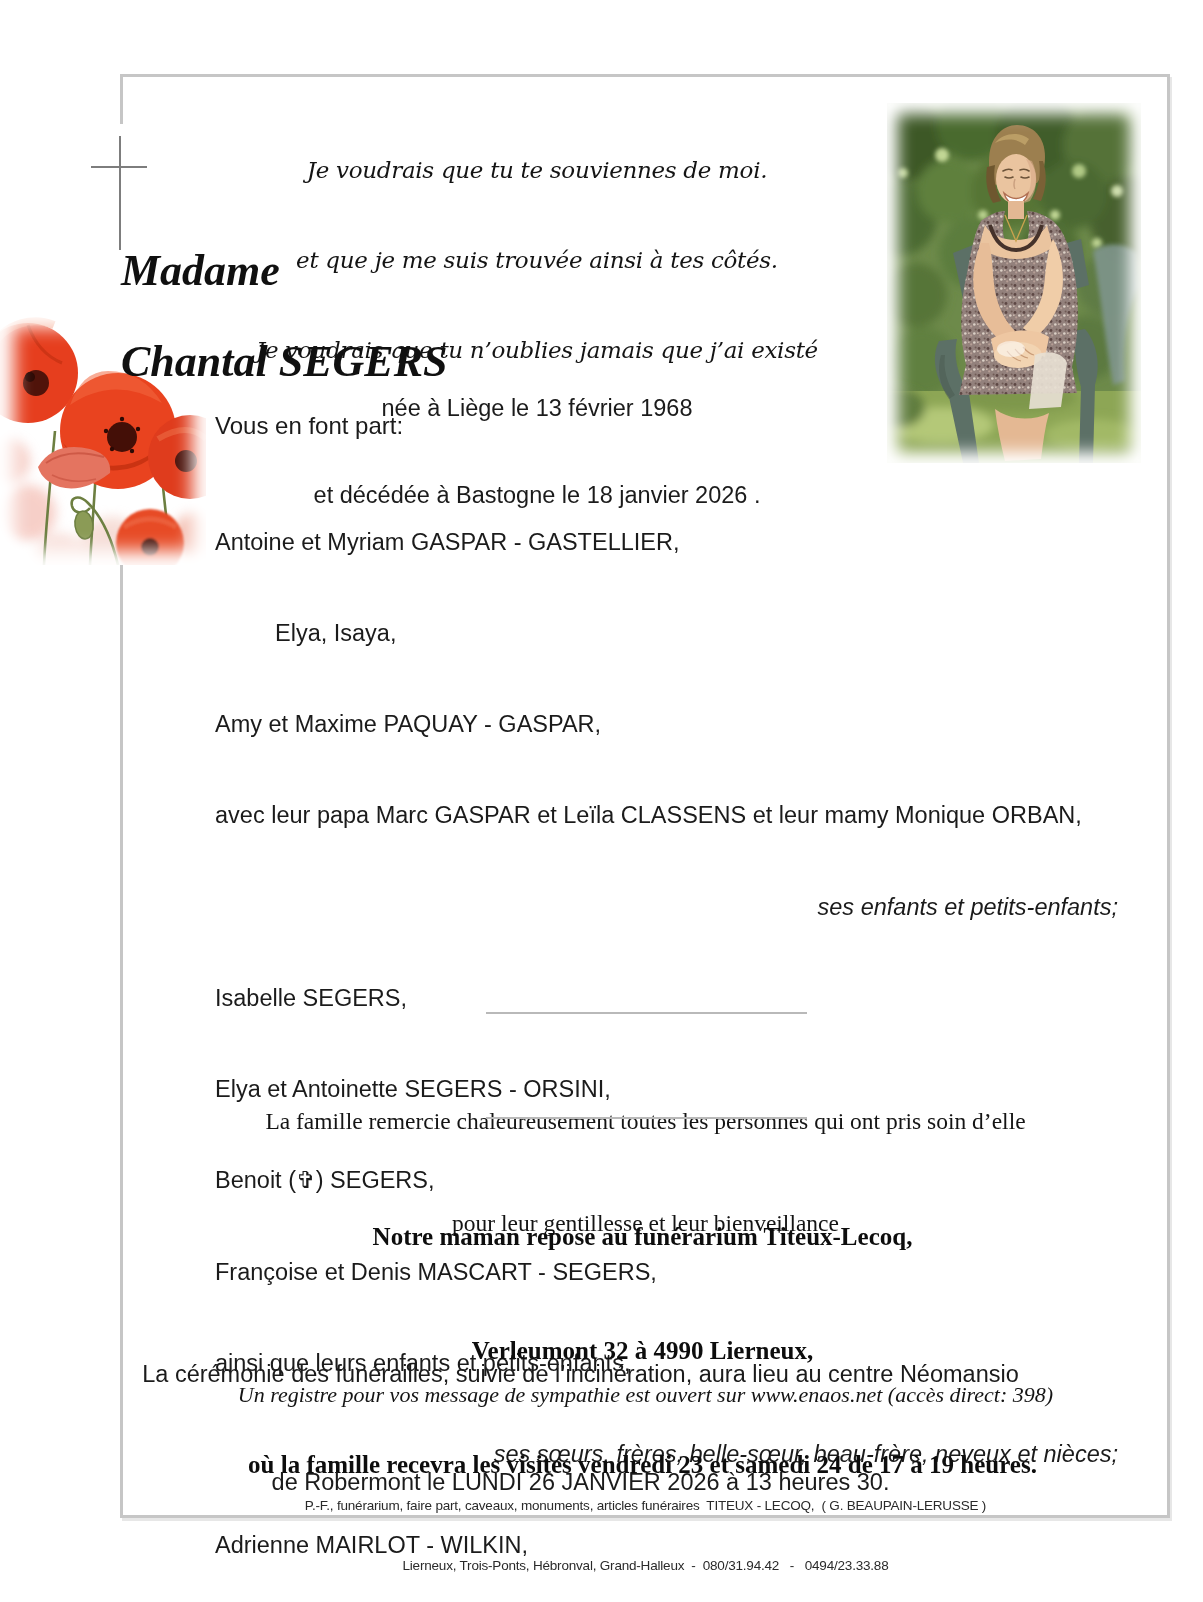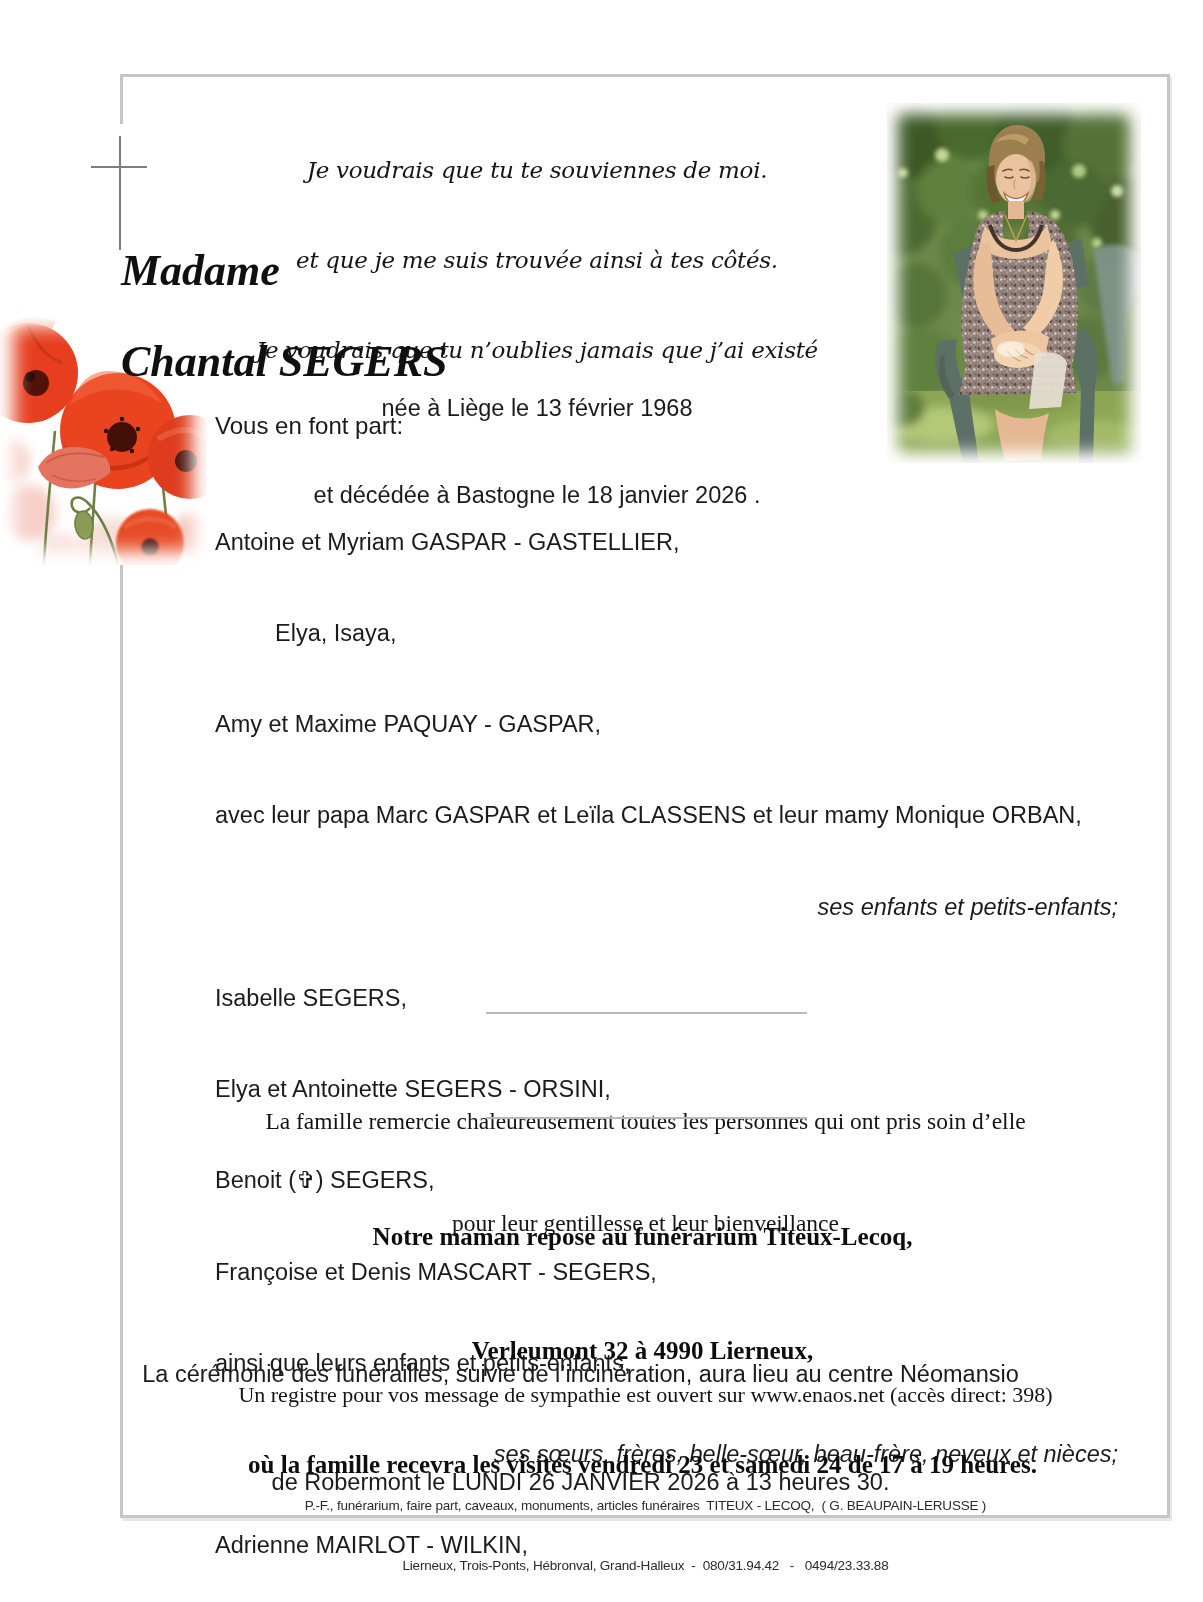--- a/index.html
+++ b/index.html
@@ -41,21 +41,21 @@
   .family .indent { padding-left:60px; }
   .family .relation { text-align:right; font-style:italic; }
   .divider { position:absolute; left:486px; width:321px; height:2px; background:#b9b9b9; z-index:3; }
   .d1 { top:1012px; } .d2 { top:1117px; }
   .thanks { left:121px; top:1036px; width:1049px; text-align:center;
     font-family:"Liberation Serif", serif; font-size:23.5px; line-height:34px; color:#141414; }
   .repose { left:121px; top:1142px; width:1043px; text-align:center;
     font-family:"Liberation Serif", serif; font-weight:bold; font-size:25px; line-height:38px; color:#0d0d0d; }
   .ceremony { left:137px; top:1284px; width:887px; text-align:center; font-size:23.5px; line-height:36px; }
   .registry { left:121px; top:1380px; width:1049px; text-align:center;
-    font-family:"Liberation Serif", serif; font-size:22px; line-height:30px; color:#141414; }
+    font-family:"Liberation Serif", serif; font-style:italic; font-size:22px; line-height:30px; color:#141414; }
   .footer { left:121px; top:1456px; width:1049px; text-align:center;
     font-size:13.5px; line-height:20px; color:#2a2a2a; letter-spacing:-0.2px; }
 </style>
 </head>
 <body>
 
 <div class="sheet">
 
   <div class="page-border"></div>
 

